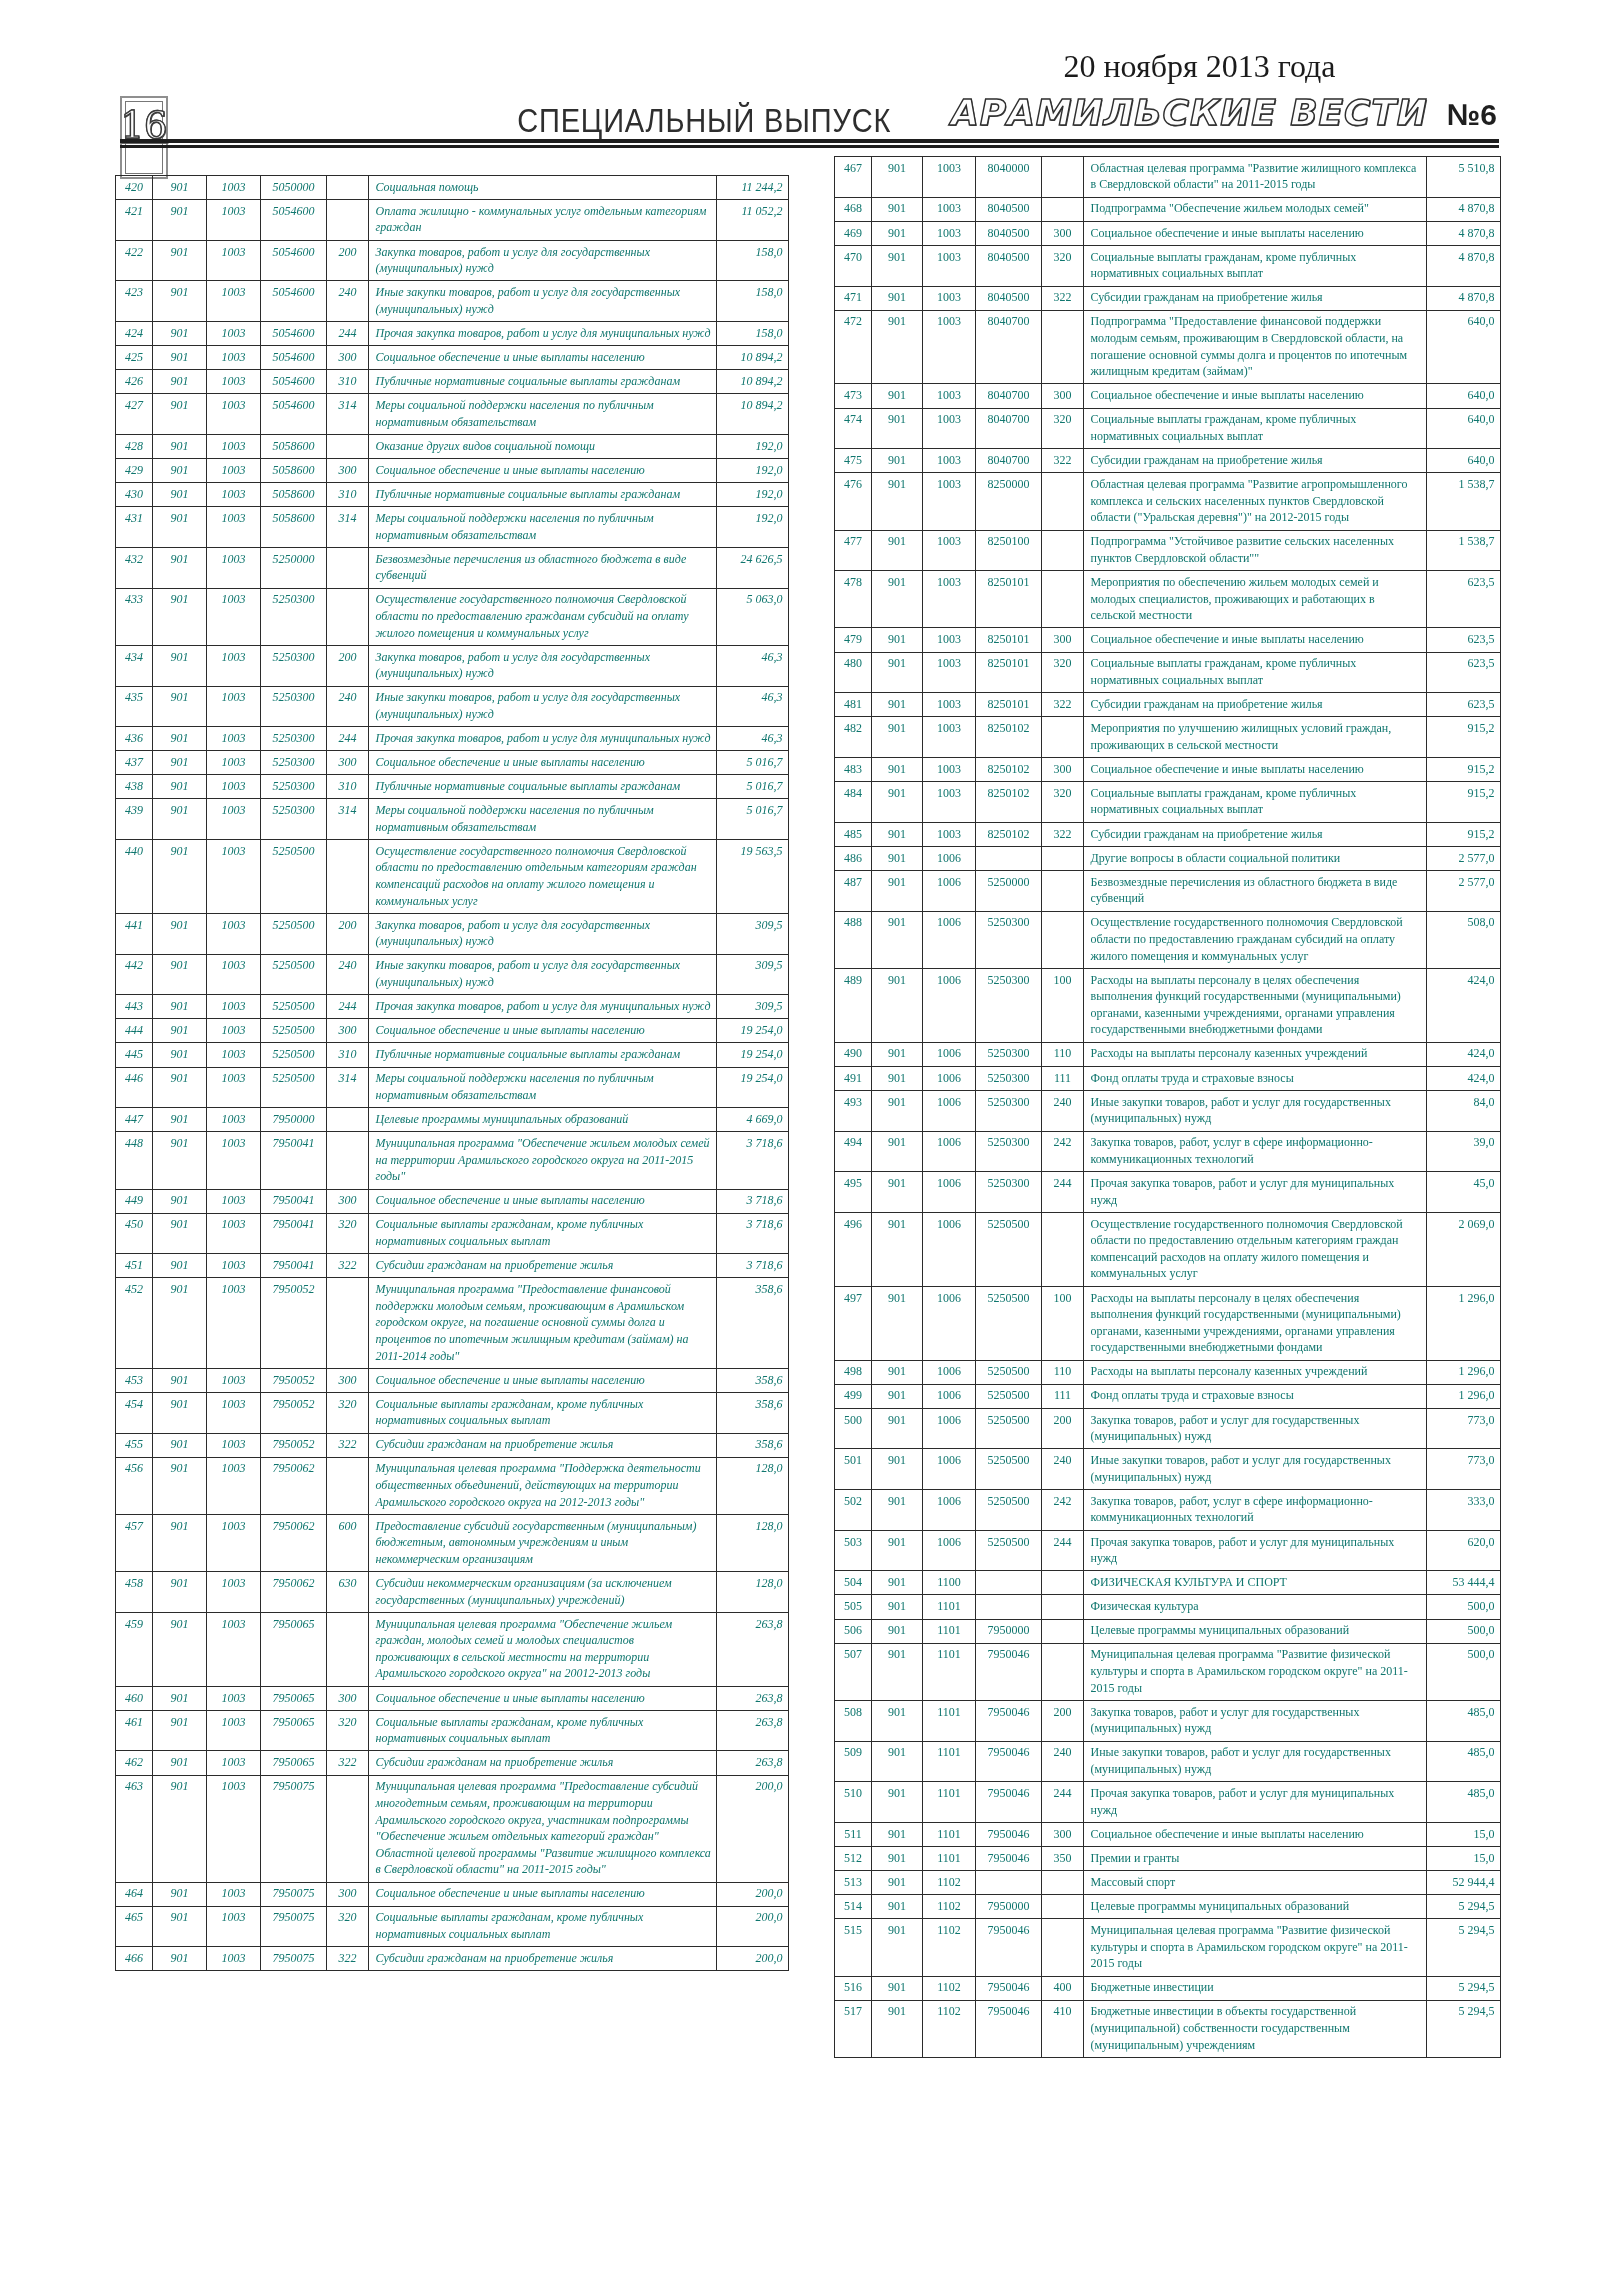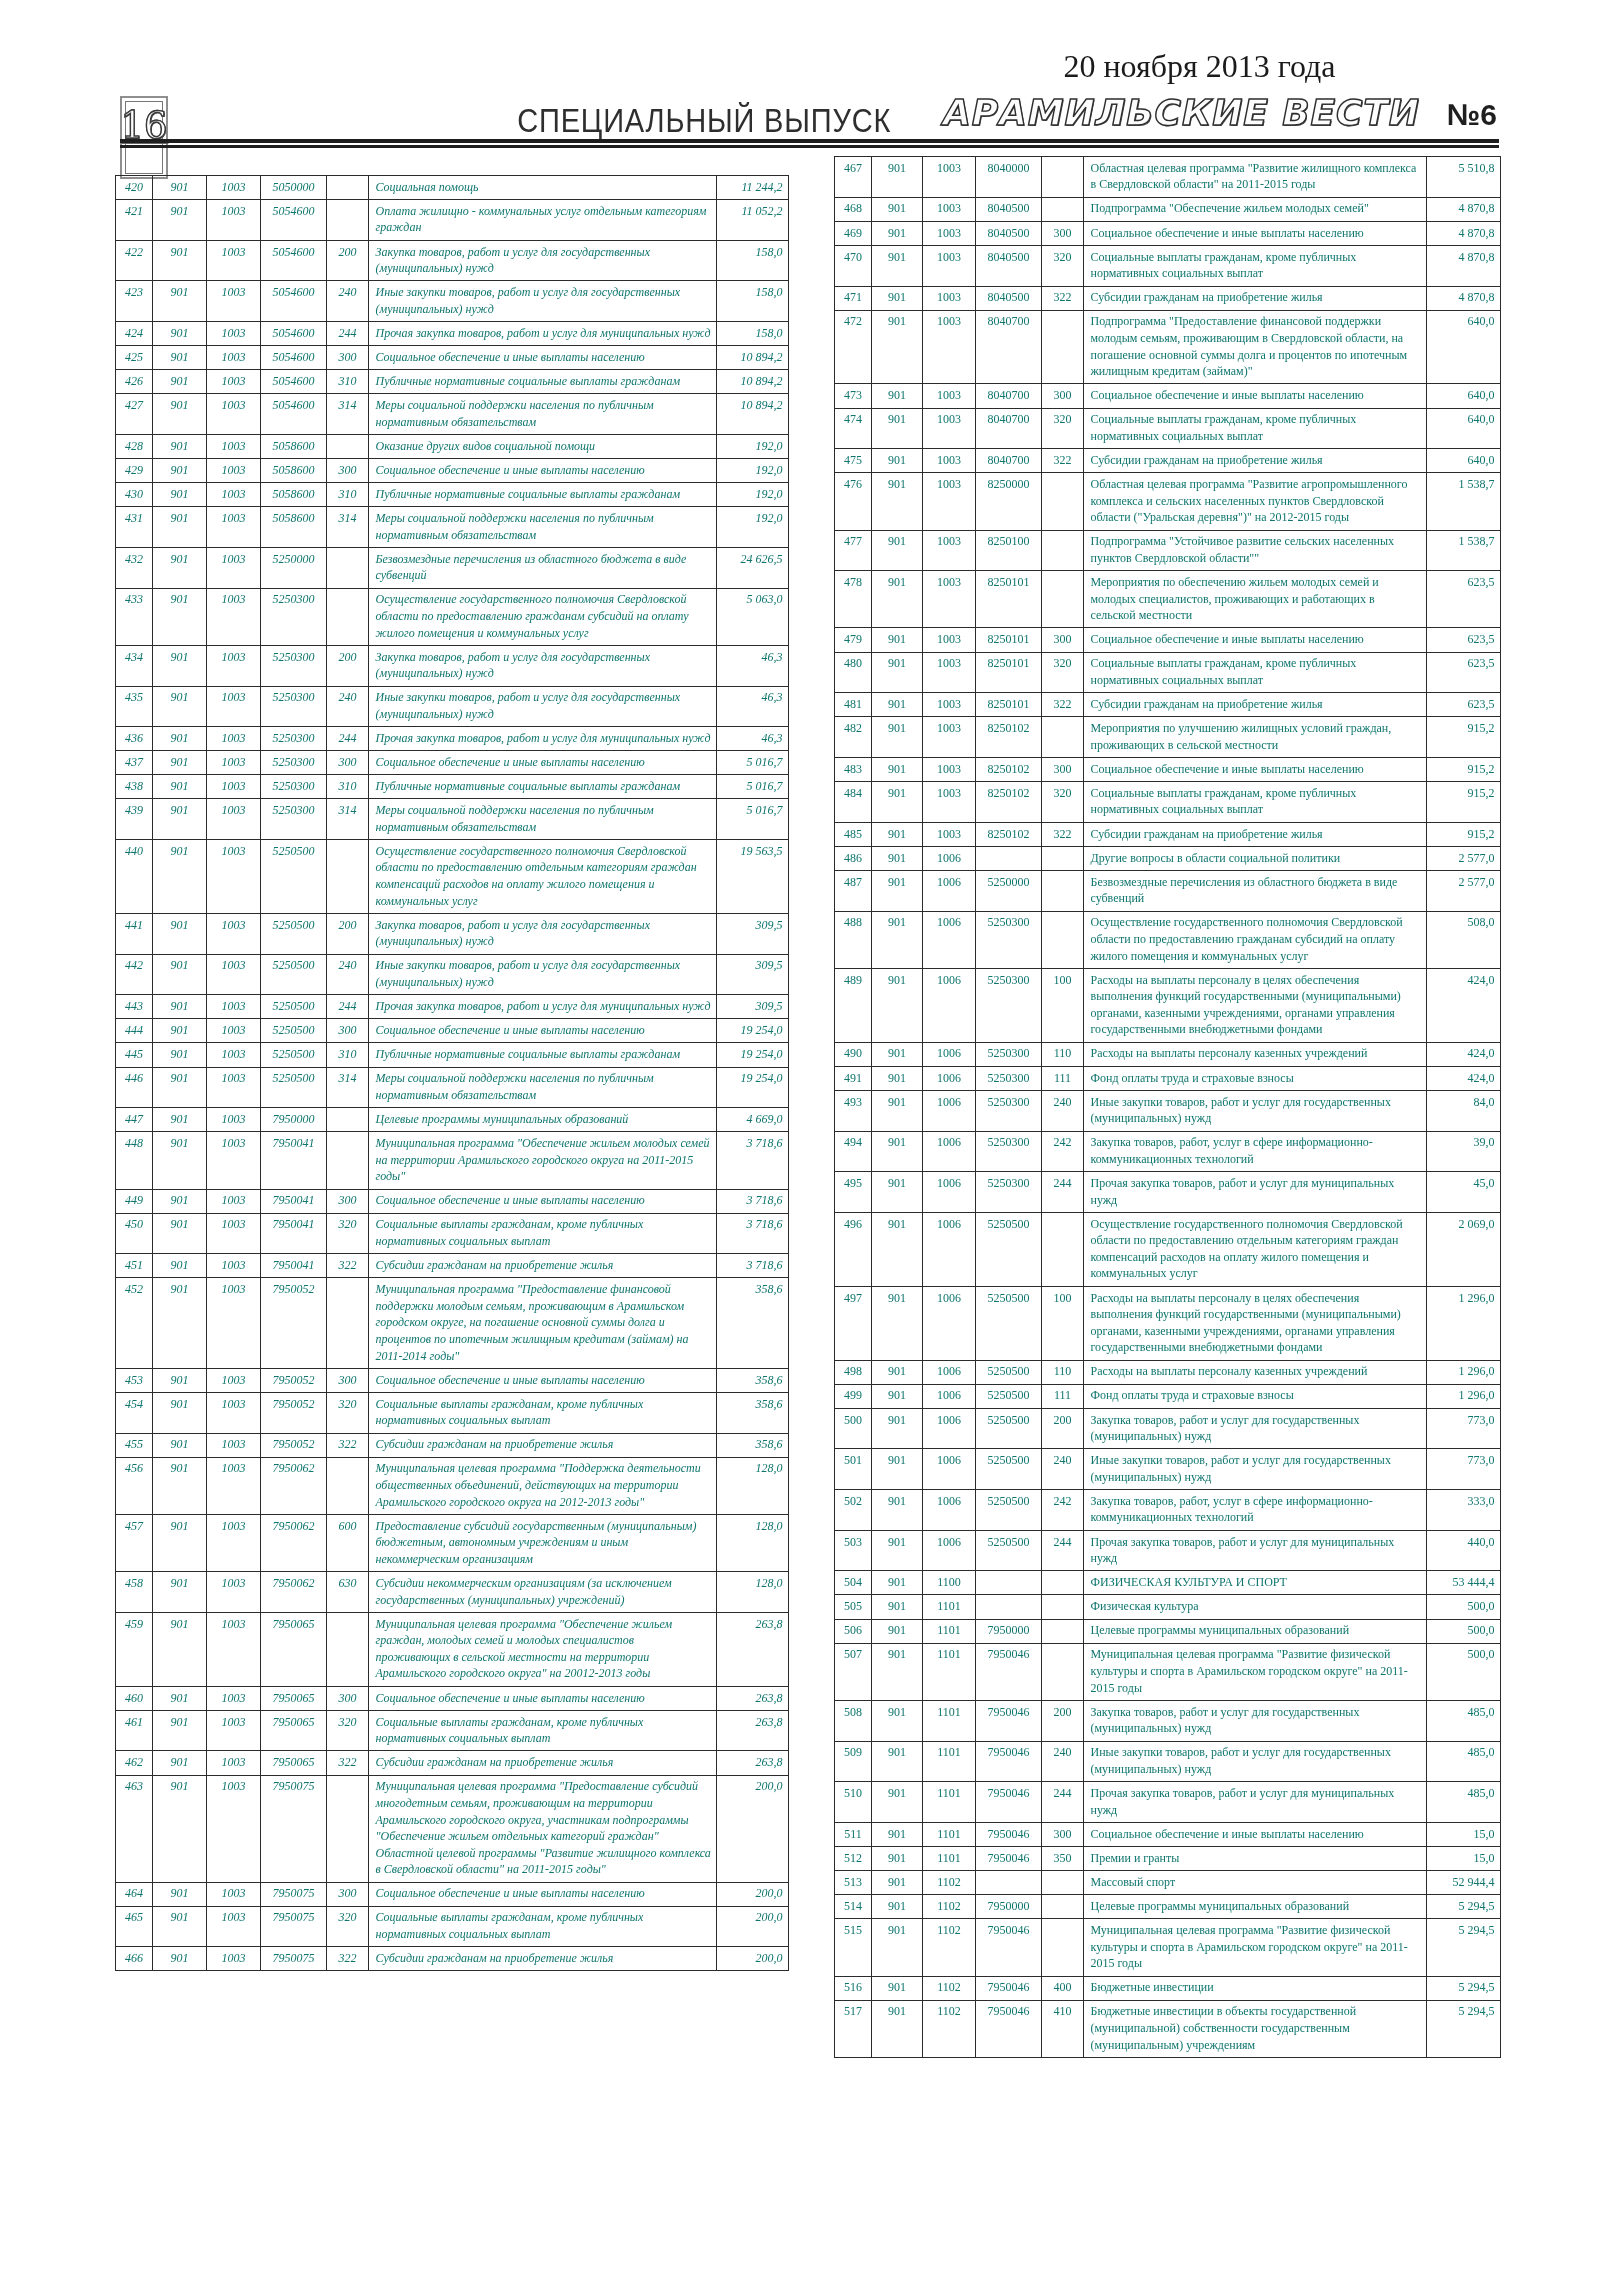--- a/index.html
+++ b/index.html
@@ -11,21 +11,21 @@
   #page-number-box .inner{position:absolute;left:2.8px;top:2.8px;right:2.8px;bottom:2.8px;
      border:0.9px solid #777;display:flex;align-items:flex-start;justify-content:center;text-decoration:underline;}
   #page-number-box .num{font-family:"DejaVu Serif",serif;font-size:37px;line-height:48px;
      color:#fcfcfc;-webkit-text-stroke:1.3px #3a3a3a;text-shadow:0 0 0.9px #444, 0.9px 0.9px 0 #555;}
   #section-title{position:absolute;left:494px;top:102px;width:388px;text-align:center;
      font-family:"Liberation Sans",sans-serif;font-size:33px;letter-spacing:0.9px;color:#2e2e2e;
      transform:scaleX(.88);transform-origin:center top;white-space:nowrap;}
   #issue-date{position:absolute;top:48px;left:969px;width:461px;text-align:center;
      font-family:"Liberation Serif",serif;font-size:32px;color:#1b1b1b;}
   #masthead-row{position:absolute;top:92px;left:831px;width:666px;display:flex;
-     justify-content:flex-end;align-items:baseline;gap:27px;}
+     justify-content:flex-end;align-items:baseline;gap:19px;}
   #masthead{font-family:"DejaVu Sans",sans-serif;font-style:italic;font-weight:bold;
      font-size:36px;letter-spacing:0.9px;color:#fdfdfd;-webkit-text-stroke:1.4px #2e2e2e;
      text-shadow:0 0 0.9px #3a3a3a,0.9px 0.9px 0 #555;white-space:nowrap;}
   #issue-no{font-family:"Liberation Sans",sans-serif;font-size:30px;font-weight:600;color:#1f1f1f;}
   #header-rule{position:absolute;left:120px;top:139px;width:1379px;}
   #header-rule .r1{height:3.7px;background:#1e1e1e;}
   #header-rule .r2{height:2.8px;background:#1e1e1e;margin-top:2.8px;}
   
   .budget{position:absolute;border-collapse:collapse;table-layout:fixed;
      font-family:"Liberation Serif",serif;font-size:12px;line-height:16.6px;color:#0f766e;}
@@ -826,21 +826,21 @@
           <td class="c-name">Закупка товаров, работ, услуг в сфере информационно-коммуникационных технологий</td>
           <td class="c-sum">333,0</td>
         </tr>
         <tr>
           <td class="c-num">503</td>
           <td class="c-code">901</td>
           <td class="c-code">1006</td>
           <td class="c-code">5250500</td>
           <td class="c-code">244</td>
           <td class="c-name">Прочая закупка товаров, работ и услуг для муниципальных  нужд</td>
-          <td class="c-sum">440,0</td>
+          <td class="c-sum">620,0</td>
         </tr>
         <tr>
           <td class="c-num">504</td>
           <td class="c-code">901</td>
           <td class="c-code">1100</td>
           <td class="c-code"></td>
           <td class="c-code"></td>
           <td class="c-name">ФИЗИЧЕСКАЯ КУЛЬТУРА И СПОРТ</td>
           <td class="c-sum">53 444,4</td>
         </tr>

